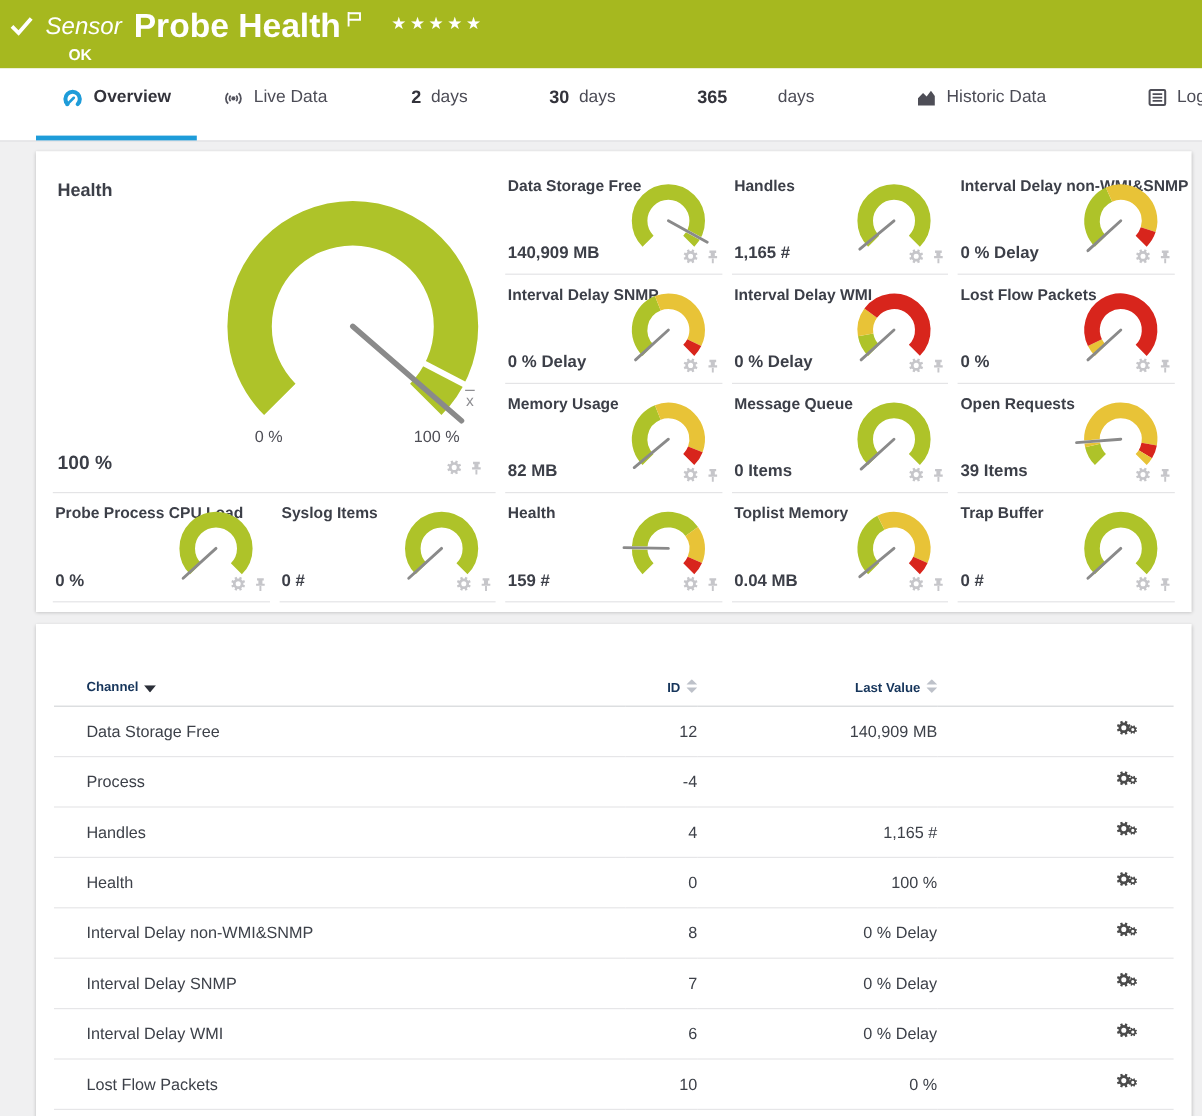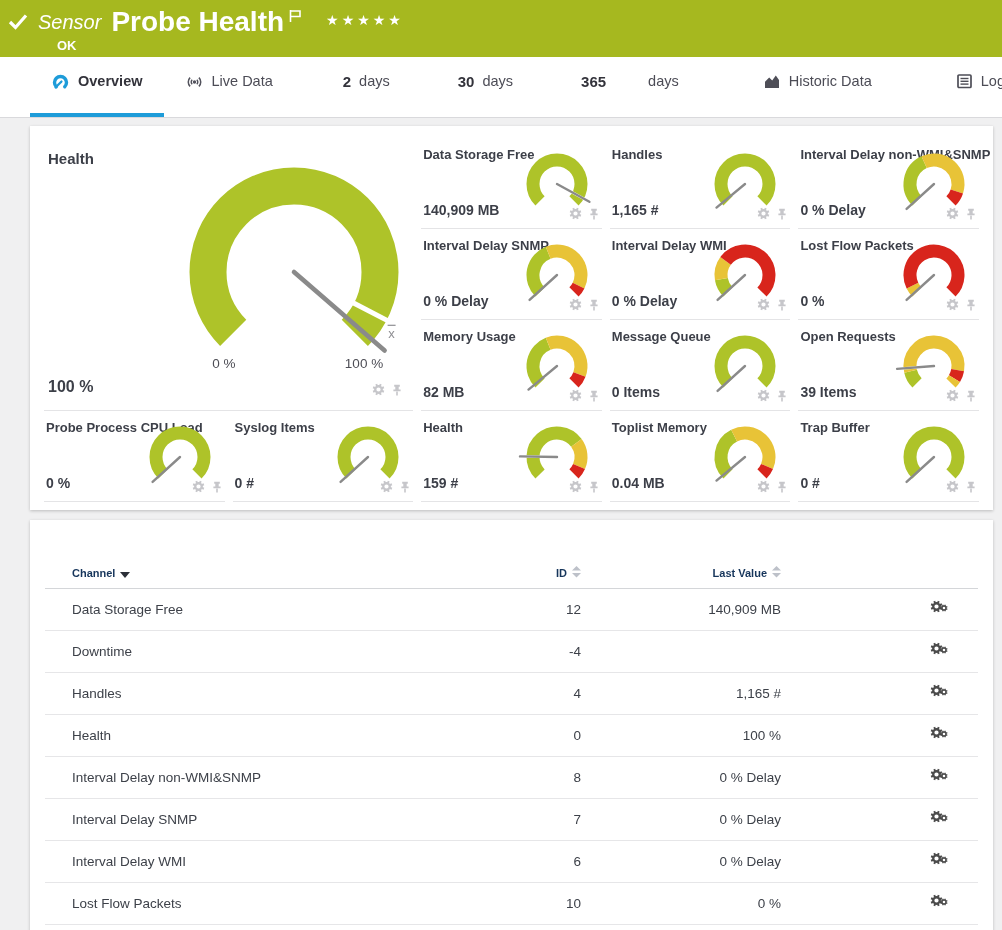--- a/index.html
+++ b/index.html
@@ -656,21 +656,21 @@
                   <line x1="4.85" y1="8.77" x2="3.93" y2="10.99" stroke="#4b4b4b" stroke-width="1.8"></line>
                   <line x1="3.23" y1="7.15" x2="1.01" y2="8.07" stroke="#4b4b4b" stroke-width="1.8"></line>
                   <line x1="3.23" y1="4.85" x2="1.01" y2="3.93" stroke="#4b4b4b" stroke-width="1.8"></line>
                   <line x1="4.85" y1="3.23" x2="3.93" y2="1.01" stroke="#4b4b4b" stroke-width="1.8"></line>
                   <line x1="7.15" y1="3.23" x2="8.07" y2="1.01" stroke="#4b4b4b" stroke-width="1.8"></line>
                   <line x1="8.77" y1="4.85" x2="10.99" y2="3.93" stroke="#4b4b4b" stroke-width="1.8"></line>
                   <circle cx="6" cy="6" r="3" fill="none" stroke="#4b4b4b" stroke-width="2.1"></circle>
                 </svg></span></span></td>
         </tr>
         <tr>
-          <td class="col-channel">Downtime</td>
+          <td class="col-channel">Process</td>
           <td class="col-id">-4</td>
           <td class="col-lv"></td>
           <td class="col-gear"><span class="rowgear"><span style="position:absolute;left:0;bottom:0;"><svg width="13" height="13" viewBox="0 0 12 12">
                   <line x1="8.77" y1="7.15" x2="10.99" y2="8.07" stroke="#4b4b4b" stroke-width="1.8"></line>
                   <line x1="7.15" y1="8.77" x2="8.07" y2="10.99" stroke="#4b4b4b" stroke-width="1.8"></line>
                   <line x1="4.85" y1="8.77" x2="3.93" y2="10.99" stroke="#4b4b4b" stroke-width="1.8"></line>
                   <line x1="3.23" y1="7.15" x2="1.01" y2="8.07" stroke="#4b4b4b" stroke-width="1.8"></line>
                   <line x1="3.23" y1="4.85" x2="1.01" y2="3.93" stroke="#4b4b4b" stroke-width="1.8"></line>
                   <line x1="4.85" y1="3.23" x2="3.93" y2="1.01" stroke="#4b4b4b" stroke-width="1.8"></line>
                   <line x1="7.15" y1="3.23" x2="8.07" y2="1.01" stroke="#4b4b4b" stroke-width="1.8"></line>

